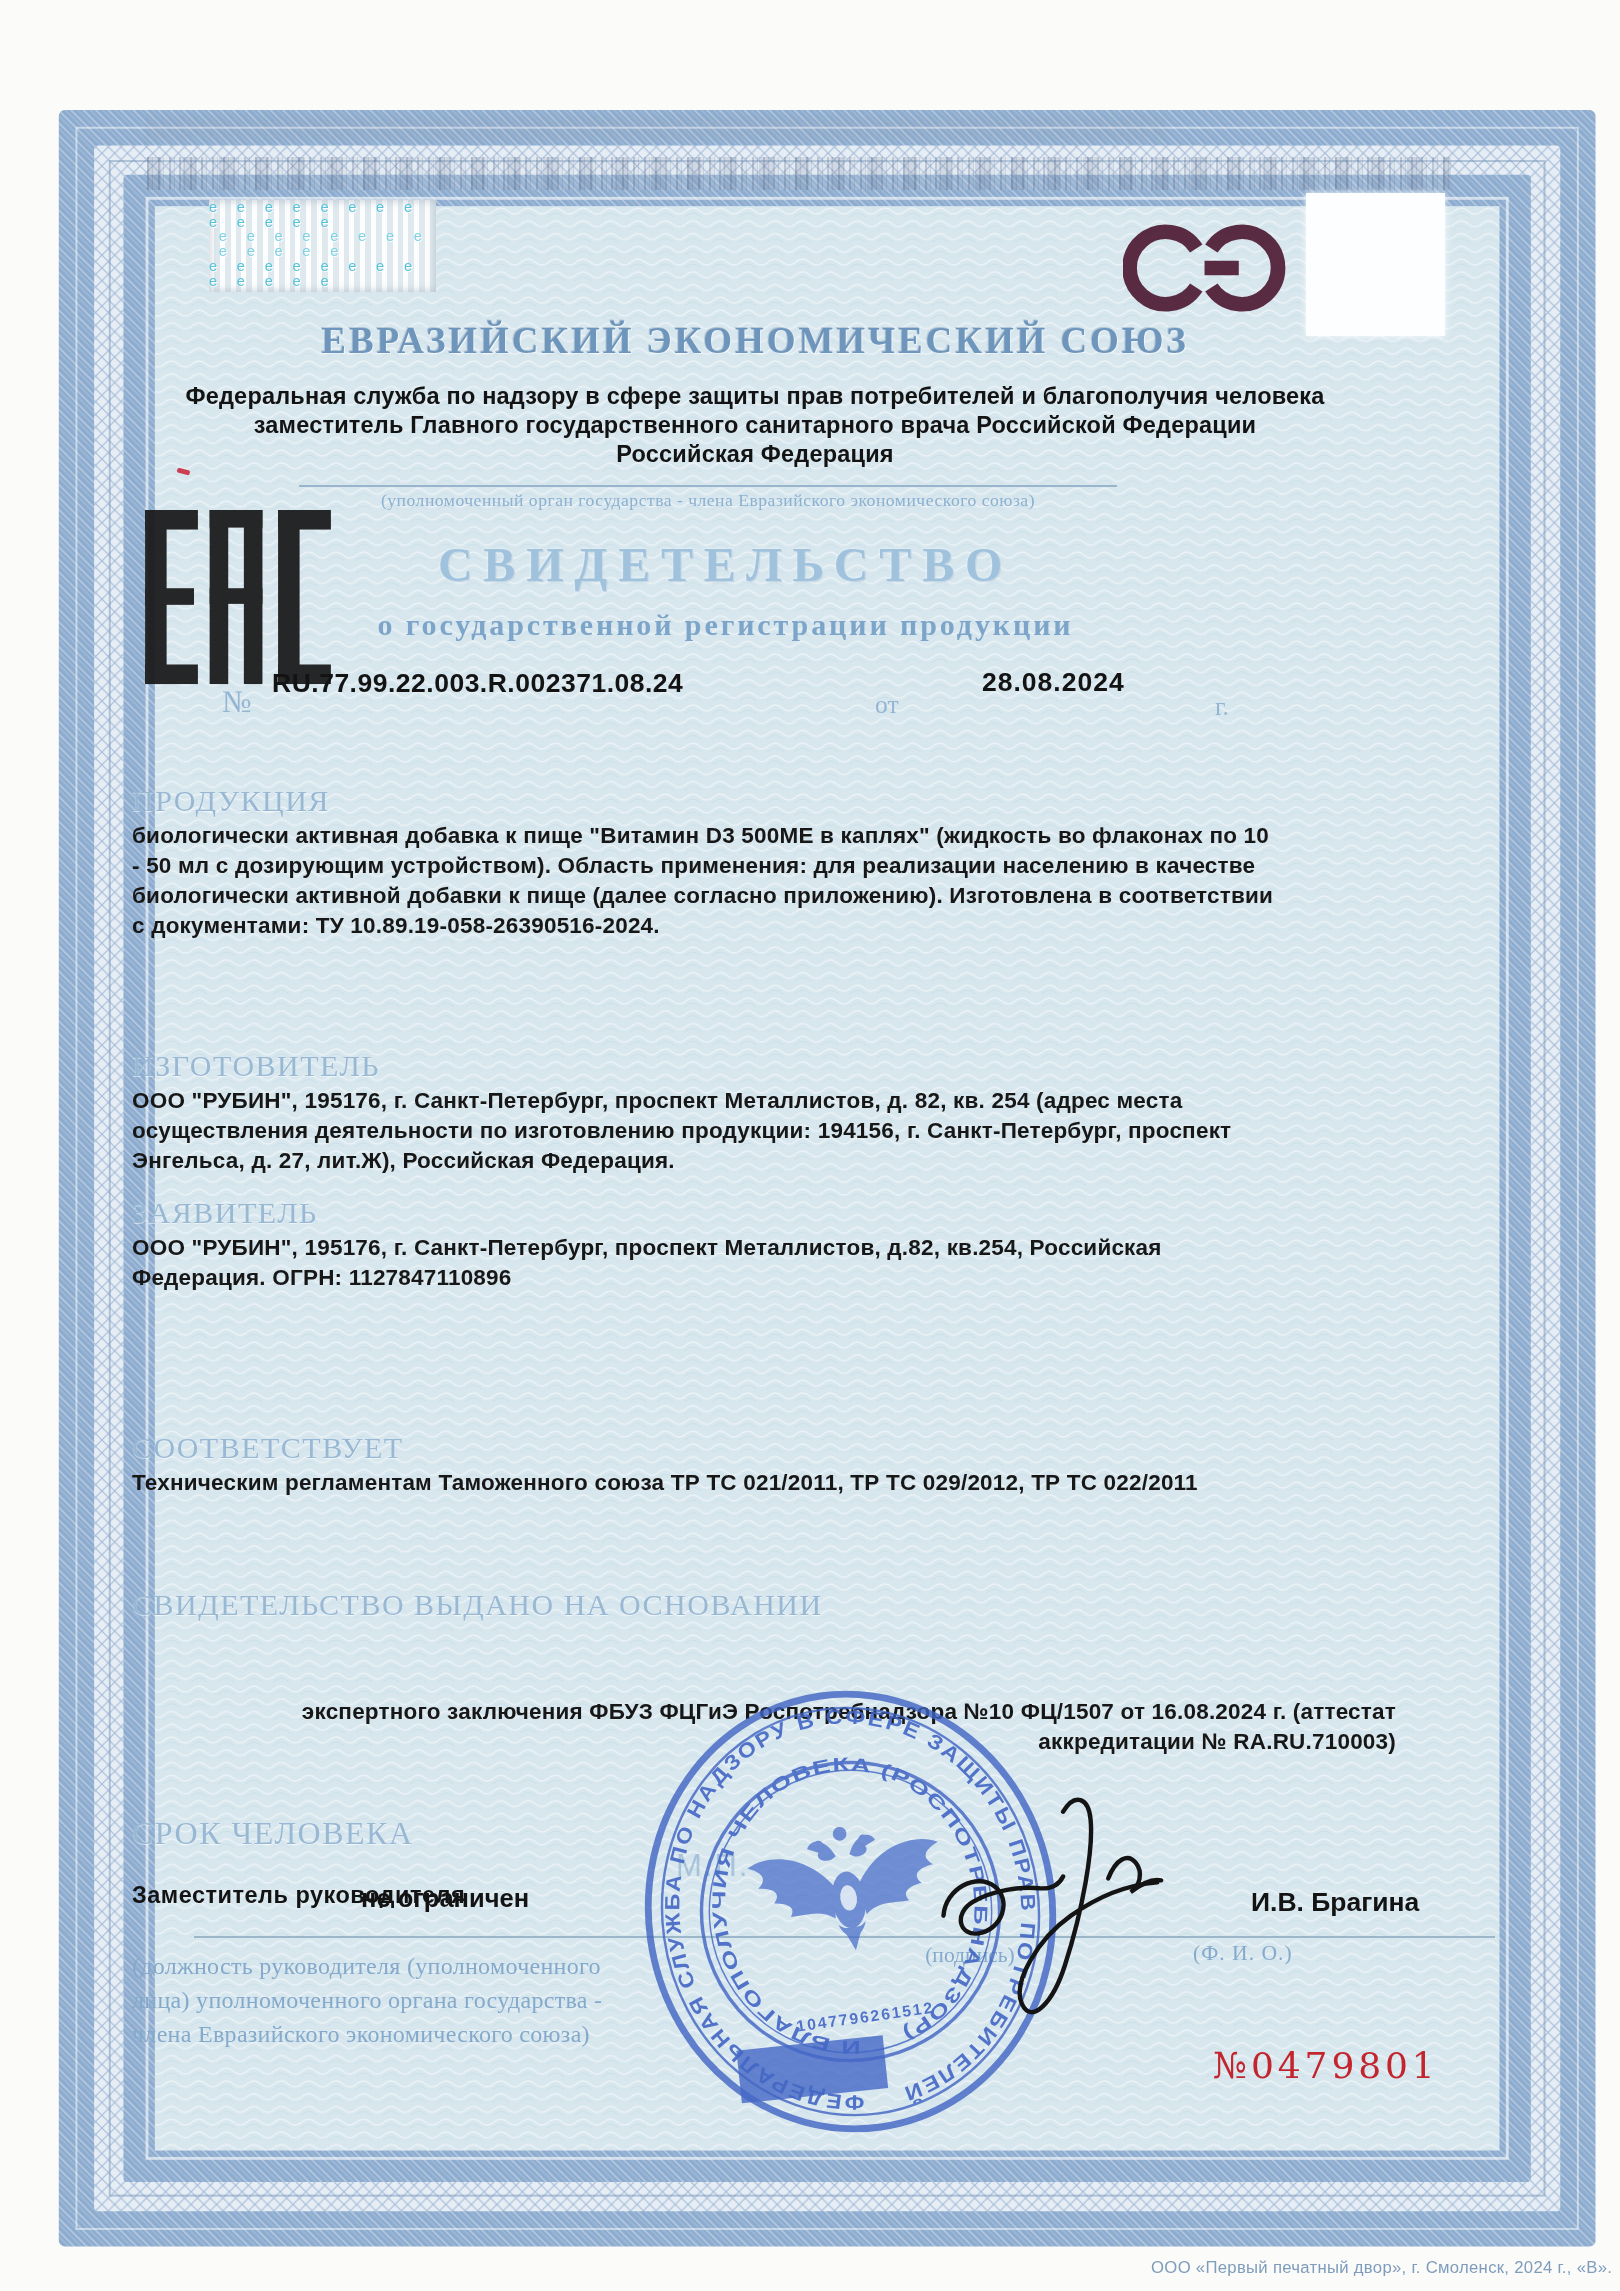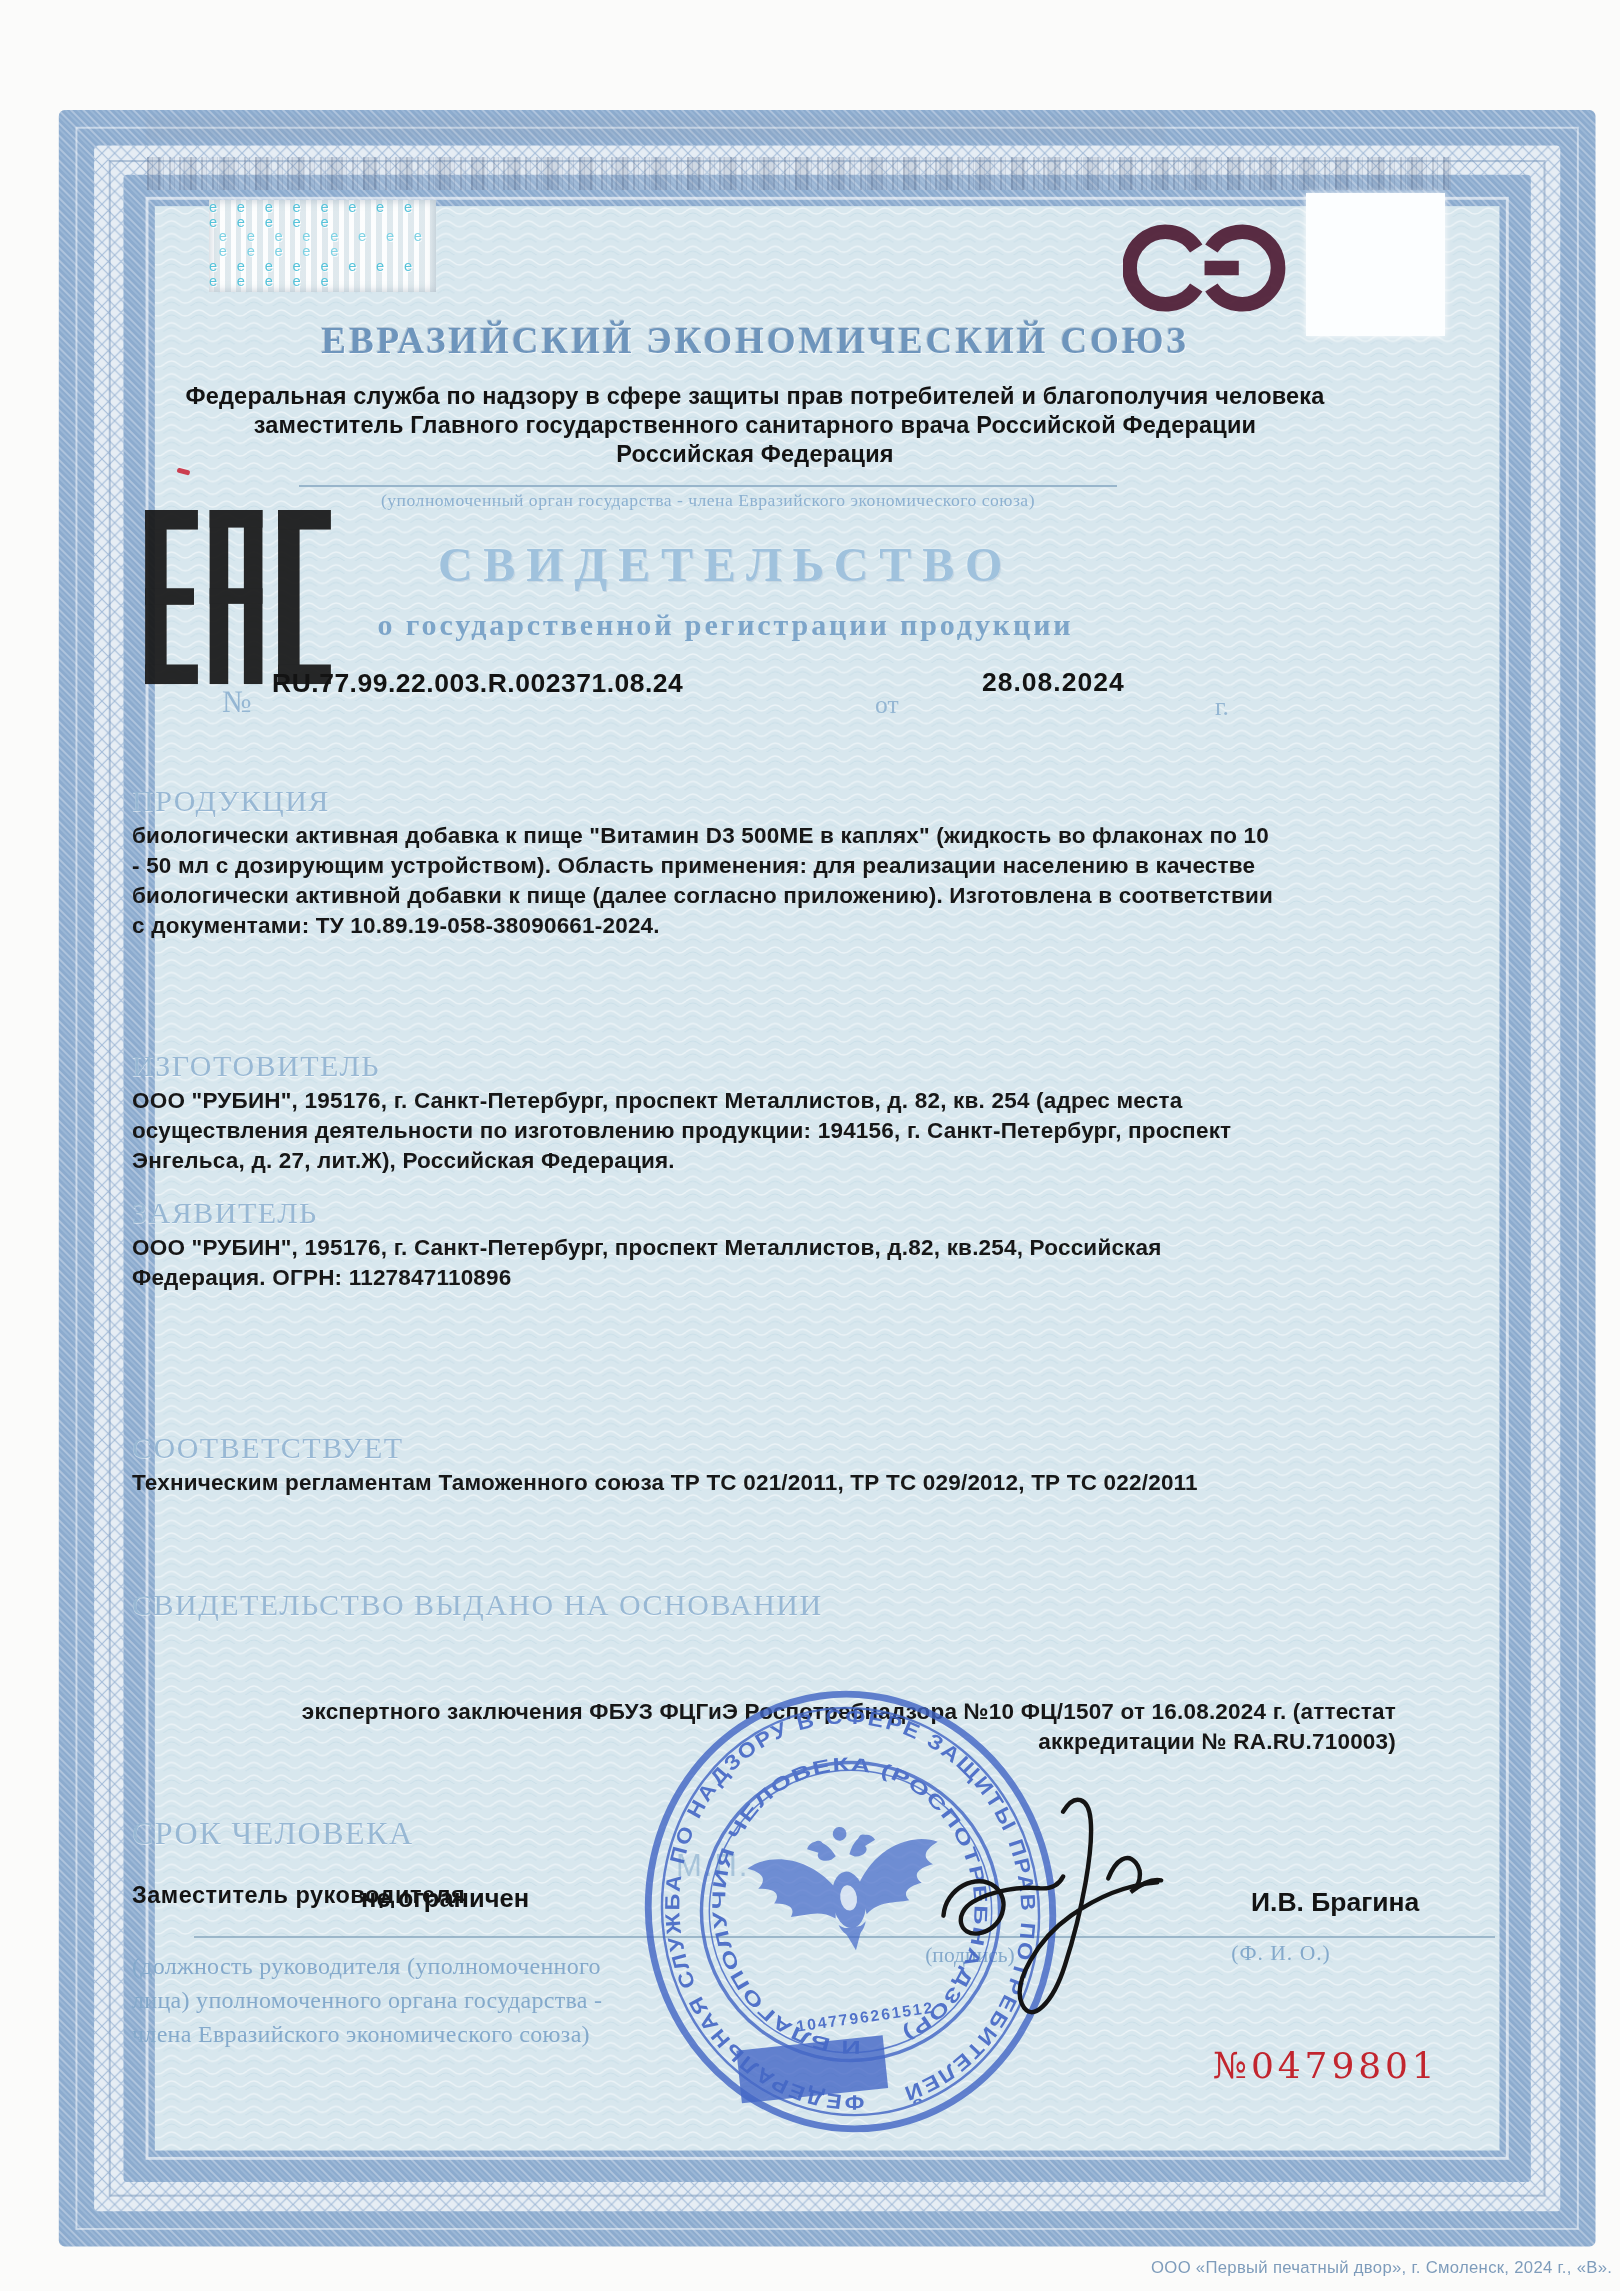--- a/index.html
+++ b/index.html
@@ -76,21 +76,21 @@
     font-size:30px;letter-spacing:1.5px;color:#98b8d4;
     text-shadow:0 1px 0 rgba(255,255,255,.5);
   }
   .body-text{font-size:22.5px;font-weight:bold;color:#171717;line-height:30px;letter-spacing:0.2px;}
   .validity-value{left:361px;top:1884px;font-size:25.5px;font-weight:bold;color:#131313;}
   
   .position-text{left:132px;top:1882px;font-size:23.5px;font-weight:bold;color:#131313;letter-spacing:0.5px;}
   .sign-rule{left:194px;top:1936px;width:1301px;height:2px;background:rgba(95,135,165,.5);}
   .caption{font-family:"Liberation Serif","DejaVu Serif",serif;color:#84a9cb;}
   .podpis-caption{left:882px;top:1943px;width:176px;text-align:center;font-size:21.6px;}
-  .fio-caption{left:1193px;top:1941px;width:176px;text-align:center;font-size:21.6px;letter-spacing:1px;}
+  .fio-caption{left:1193px;top:1941px;width:176px;text-align:left;font-size:21.6px;letter-spacing:1px;}
   .signer-name{left:1251px;top:1887px;font-size:26.5px;font-weight:bold;color:#131313;}
   .position-caption{left:132px;top:1949px;font-size:24px;line-height:34px;letter-spacing:0.3px;}
   .seal-mark{left:676px;top:1848px;font-family:Liberation Sans, sans-serif;font-size:31px;color:#7fa6c9;opacity:.55;letter-spacing:2px;}
   #stamp-svg{left:627px;top:1678px;width:447px;height:467px;opacity:.88;}
   #signature-svg{left:916px;top:1790px;width:255px;height:269px;}
   .form-number{
     left:1213px;top:2045px;font-family:"DejaVu Serif","Liberation Serif",serif;
     font-size:36px;color:#c2252e;letter-spacing:3.9px;
   }
   .footer-note{right:7.8px;top:2258px;font-size:16.7px;color:#7e9cbb;letter-spacing:0.3px;}
@@ -176,21 +176,21 @@
 <div class="abs cert-number">RU.77.99.22.003.R.002371.08.24</div>
 <div class="abs from-label">от</div>
 <div class="abs cert-date">28.08.2024</div>
 <div class="abs year-label">г.</div>
 
 <div class="abs sec-title" style="left:132px;top:784px;">ПРОДУКЦИЯ</div>
 <div class="abs body-text" style="left:132px;top:821px;width:1264px;">
   <div>биологически активная добавка к пище "Витамин D3 500МЕ в каплях" (жидкость во флаконах по 10</div>
   <div>- 50 мл с дозирующим устройством). Область применения: для реализации населению в качестве</div>
   <div>биологически активной добавки к пище (далее согласно приложению). Изготовлена в соответствии</div>
-  <div>с документами: ТУ 10.89.19-058-38090661-2024.</div>
+  <div>с документами: ТУ 10.89.19-058-26390516-2024.</div>
 </div>
 
 <div class="abs sec-title" style="left:132px;top:1049px;">ИЗГОТОВИТЕЛЬ</div>
 <div class="abs body-text" style="left:132px;top:1086px;width:1264px;">
   <div>ООО "РУБИН", 195176, г. Санкт-Петербург, проспект Металлистов, д. 82, кв. 254 (адрес места</div>
   <div>осуществления деятельности по изготовлению продукции: 194156, г. Санкт-Петербург, проспект</div>
   <div>Энгельса, д. 27, лит.Ж), Российская Федерация.</div>
 </div>
 
 <div class="abs sec-title" style="left:132px;top:1196px;">ЗАЯВИТЕЛЬ</div>

